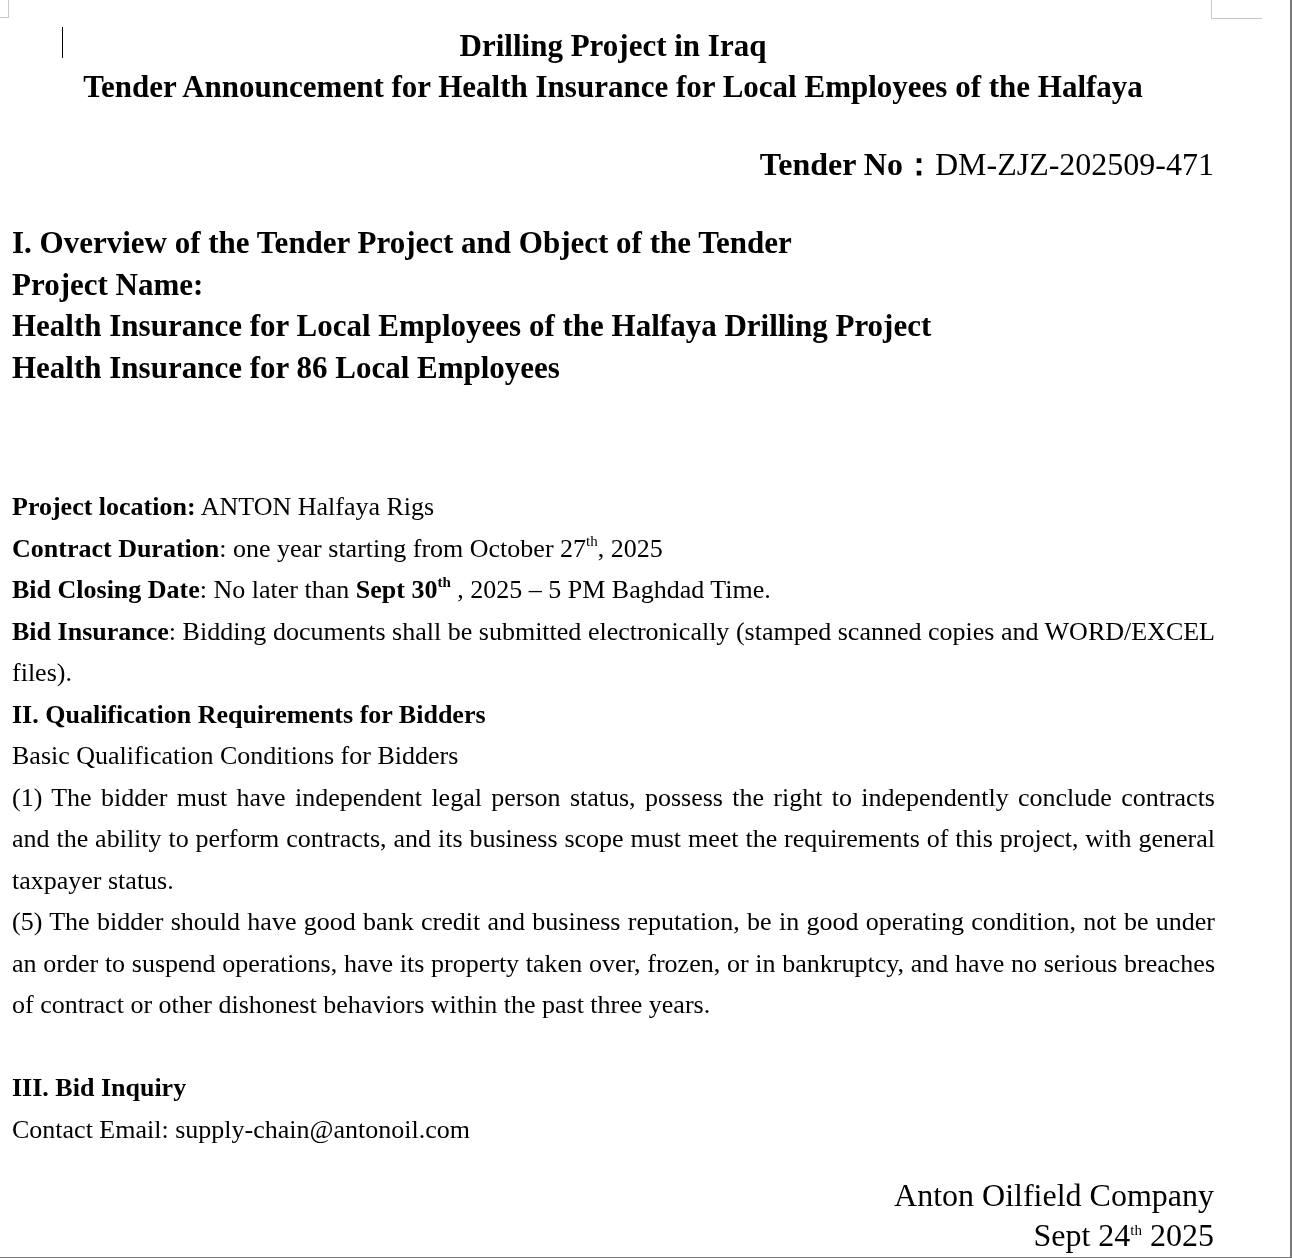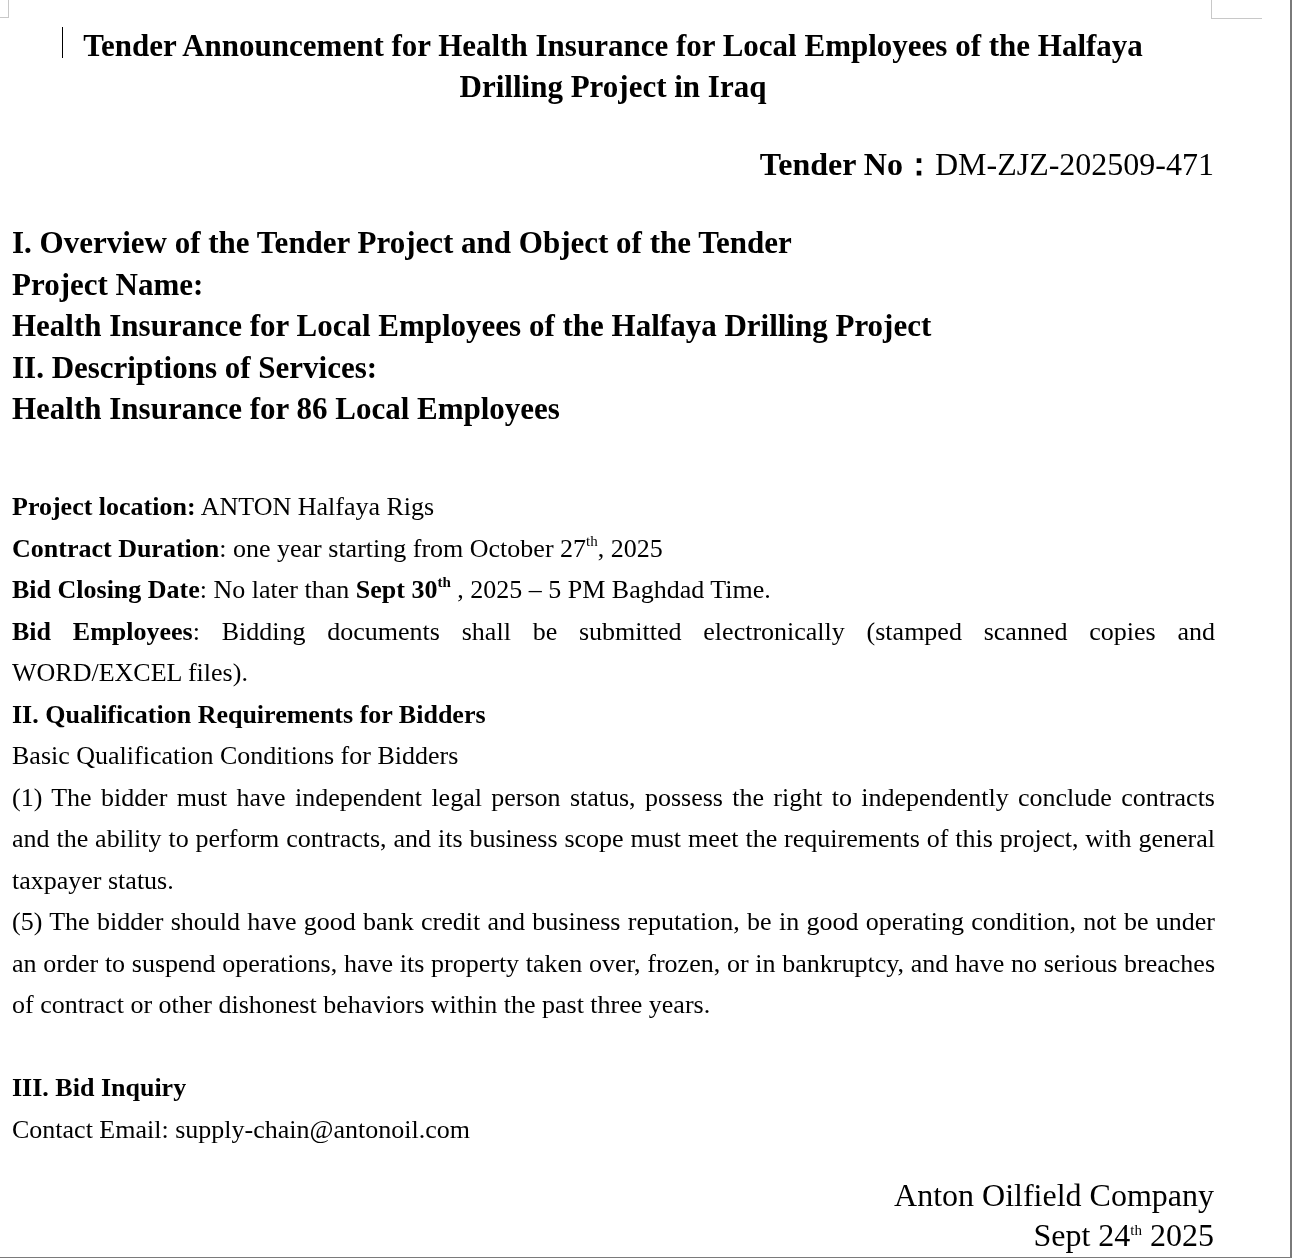--- a/index.html
+++ b/index.html
@@ -25,41 +25,40 @@
 </head>
 <body>
 
 <div class="page-edge-right"></div>
 <div class="page-edge-bottom"></div>
 <div class="crop-mark-tl"></div>
 <div class="crop-mark-tr"></div>
 <div class="cursor"></div>
 
 <div class="title">
+  <div>Drilling Project in Iraq</div>
   <div>Tender Announcement for Health Insurance for Local Employees of the Halfaya</div>
-  <div>Drilling Project in Iraq</div>
 </div>
 
 <div class="tender-no">
   <b>Tender No：</b><span>DM-ZJZ-202509-471</span>
 </div>
 
 <div class="heading-block">
   <div>I. Overview of the Tender Project and Object of the Tender</div>
   <div>Project Name:</div>
   <div>Health Insurance for Local Employees of the Halfaya Drilling Project</div>
-  <div>II. Descriptions of Services:</div>
   <div>Health Insurance for 86 Local Employees</div>
 </div>
 
 <div class="body-block">
   <p><b>Project location:</b><span> ANTON Halfaya Rigs</span></p>
   <p><b>Contract Duration</b><span>: one year starting from October 27</span><sup>th</sup><span>, 2025</span></p>
   <p><b>Bid Closing Date</b><span>: No later than </span><b>Sept 30</b><sup style="font-weight:bold">th</sup><span> , 2025 – 5 PM Baghdad Time.</span></p>
-  <p class="justify-last"><b>Bid Employees</b><span>: Bidding documents shall be submitted electronically (stamped scanned copies and WORD/EXCEL files).</span></p>
+  <p class="justify-last"><b>Bid Insurance</b><span>: Bidding documents shall be submitted electronically (stamped scanned copies and WORD/EXCEL files).</span></p>
   <p style="font-weight:bold">II. Qualification Requirements for Bidders</p>
   <p>Basic Qualification Conditions for Bidders</p>
   <p class="justify-last">(1) The bidder must have independent legal person status, possess the right to independently conclude contracts and the ability to perform contracts, and its business scope must meet the requirements of this project, with general taxpayer status.</p>
   <p class="justify-last">(5) The bidder should have good bank credit and business reputation, be in good operating condition, not be under an order to suspend operations, have its property taken over, frozen, or in bankruptcy, and have no serious breaches of contract or other dishonest behaviors within the past three years.</p>
   <div class="gap"></div>
   <p style="font-weight:bold">III. Bid Inquiry</p>
   <p>Contact Email: supply-chain@antonoil.com</p>
 </div>
 
 <div class="signature">

